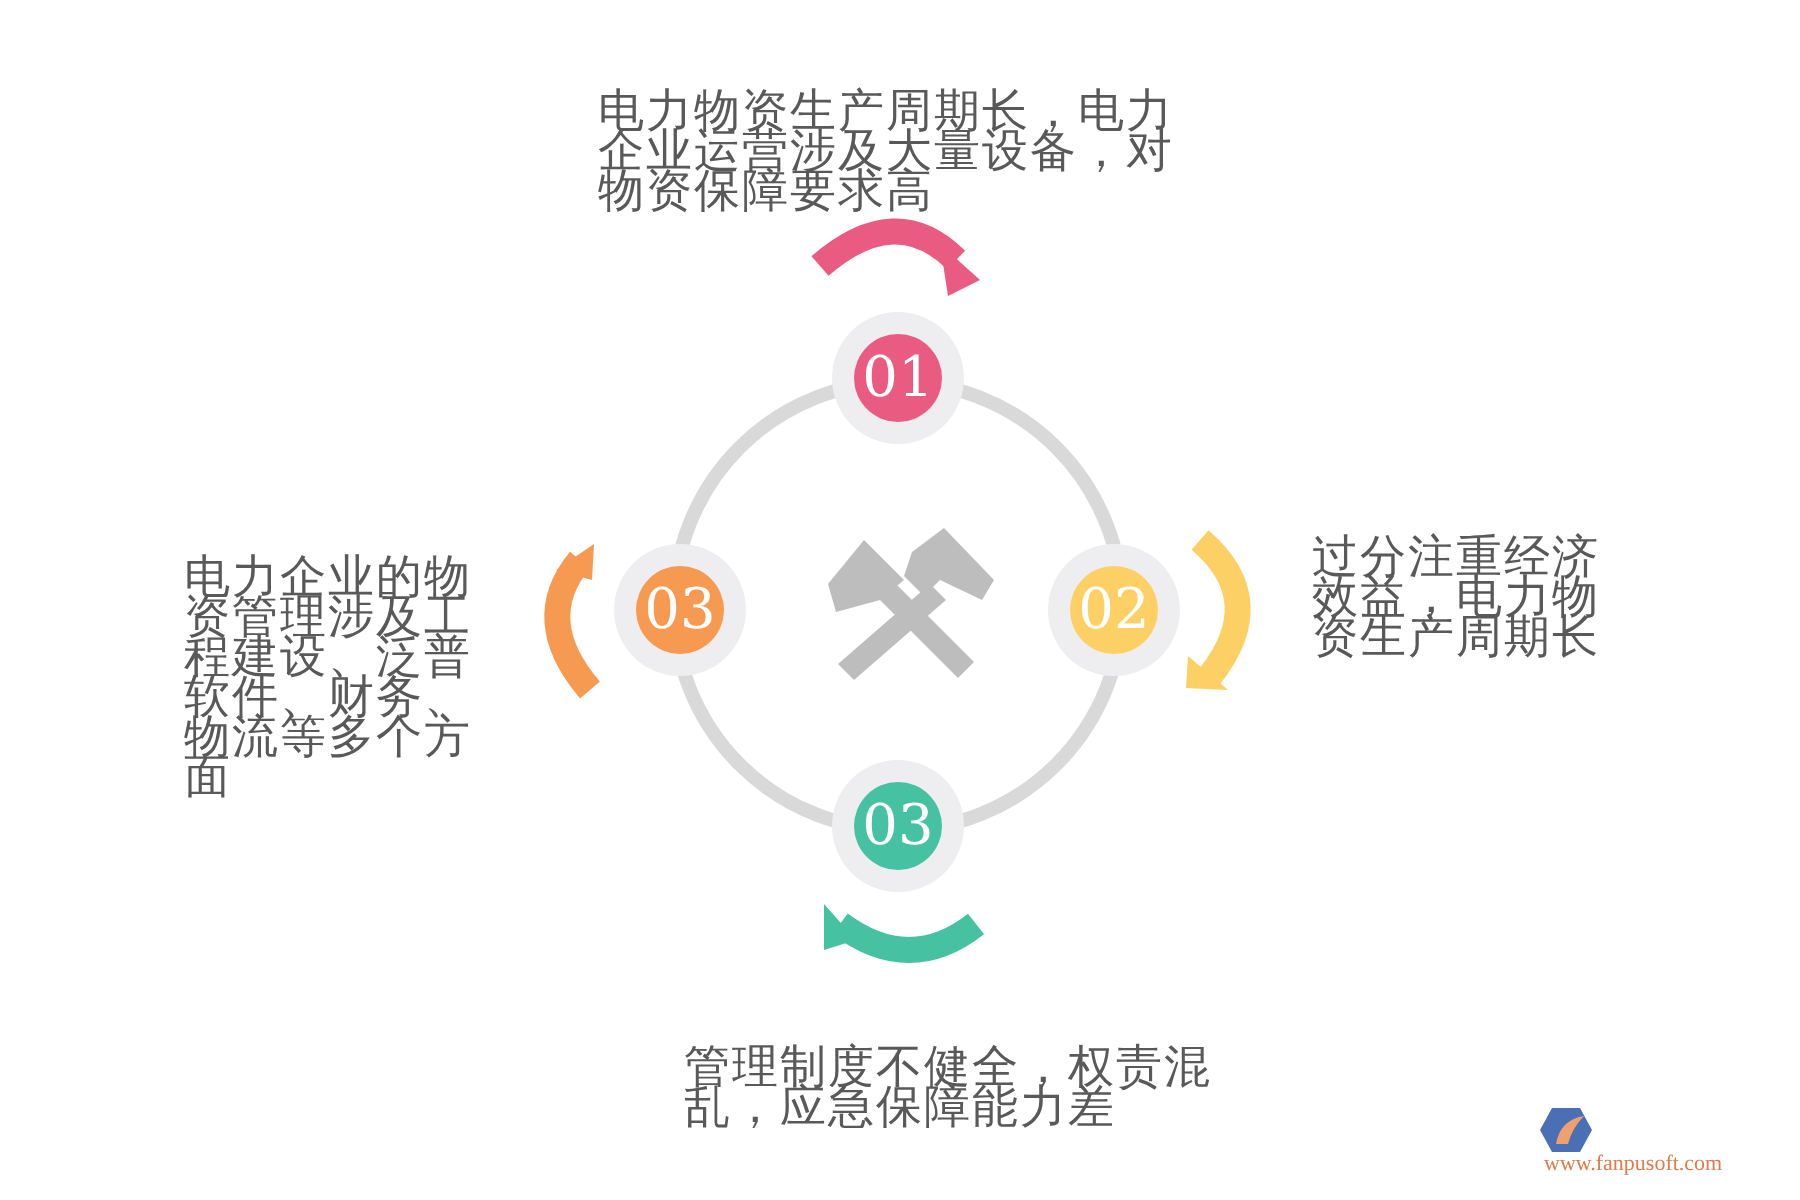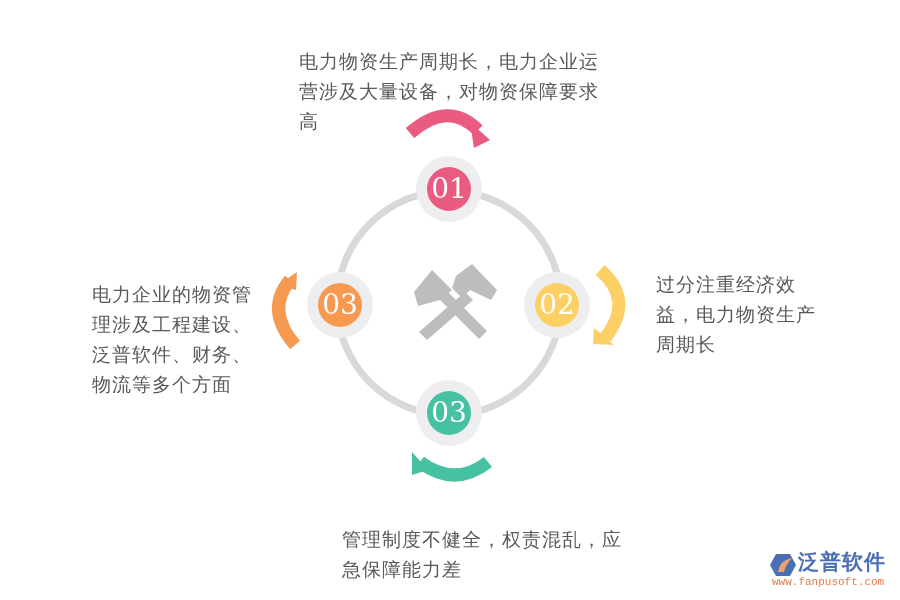--- a/index.html
+++ b/index.html
@@ -1,28 +1,28 @@
 <!DOCTYPE html>
 <html><head>
 <meta charset="utf-8">
 <style>
   html, body { margin:0; padding:0; background:#ffffff; }
   body { width:900px; height:600px; position:relative; overflow:hidden;
          font-family: "DejaVu Sans", "Liberation Sans", sans-serif; }
   #diagram { position:absolute; left:0; top:0; }
-  .txt { position:absolute; color:#595959; font-size:19px; line-height:30px; letter-spacing:1px; }
+  .txt { position:absolute; color:#595959; font-size:23px; line-height:20px; letter-spacing:1px; }
   #t1 { left:299px; top:46px; width:300px; }
   #t2 { left:656px; top:269px; width:165px; }
   #t3 { left:92px; top:279px; width:165px; }
   #t4 { left:322px; top:524px; width:290px;margin-left:20px; }
   .num { position:absolute; width:44px; height:44px; line-height:44px; text-align:center;
          color:#ffffff; font-family:"DejaVu Serif","Liberation Serif",serif; font-size:28px; }
   #logo { position:absolute; left:768px; top:550px; width:130px; height:45px; }
   #logo-text { position:absolute; left:30px; top:-2px; font-size:21px; color:#4a6fb5; font-weight:bold; letter-spacing:1px; }
-  #logo-url { position:absolute; left:4px; top:26px; font-size:11px; color:#e07a4a; font-family:Liberation Mono, monospace; }
+  #logo-url { position:absolute; left:4px; top:26px; font-size:11px; color:#e07a4a; font-family:Liberation Serif, serif; }
 </style>
 </head>
 <body>
 
 <svg id="diagram" width="900" height="600">
 
   <circle cx="449" cy="303" r="112" fill="none" stroke="#d9d9d9" stroke-width="7"></circle>
 
   <g>
     <path d="M410 133 Q448 100 478 130" fill="none" stroke="#ea5b82" stroke-width="13"></path>
@@ -78,15 +78,14 @@
 <div id="t1" class="txt">电力物资生产周期长，电力企业运营涉及大量设备，对物资保障要求高</div>
 <div id="t2" class="txt">过分注重经济效益，电力物资生产周期长</div>
 <div id="t4" class="txt">管理制度不健全，权责混乱，应急保障能力差</div>
 <div id="t3" class="txt">电力企业的物资管理涉及工程建设、泛普软件、财务、物流等多个方面</div>
 
 <div id="logo">
   <svg width="28" height="26" style="position:absolute;left:2px;top:2px;">
     <polygon points="6,2 20,2 26,13 20,24 6,24 0,13" fill="#4a6fb5"></polygon>
     <path d="M8 20 Q10 8 22 6 Q16 12 14 20 Z" fill="#f0a070"></path>
   </svg>
-  <span id="logo-text">泛普软件</span>
   <span id="logo-url">www.fanpusoft.com</span>
 </div>
 
 </body></html>

